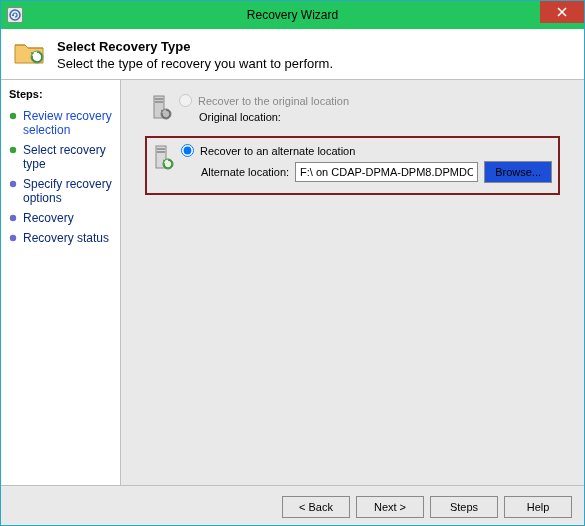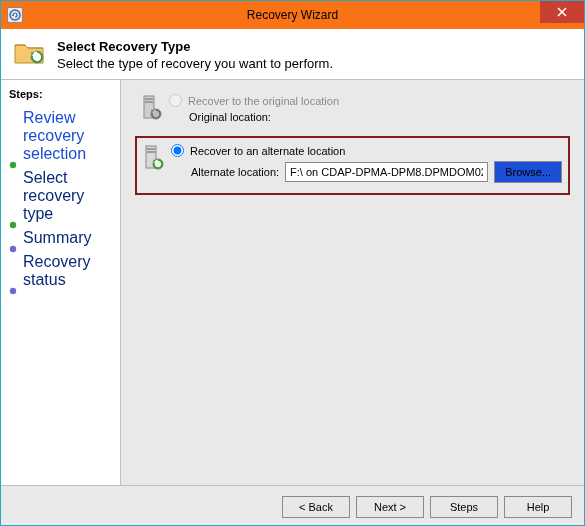--- a/index.html
+++ b/index.html
@@ -8,21 +8,21 @@
     font-family: "Segoe UI", Tahoma, sans-serif;
     font-size: 11px;
     background: #fff;
     width: 585px;
     height: 526px;
     overflow: hidden;
     border: 1px solid #2aa7c7;
   }
   .titlebar {
     height: 28px;
-    background: #f97316;
+    background: #22c55e;
     display: flex;
     align-items: center;
     position: relative;
     color: #000;
   }
   .titlebar .app-icon {
     width: 16px; height: 16px;
     margin: 0 6px;
     background: #e8e8e8;
     border: 1px solid #888;
@@ -80,37 +80,37 @@
     padding: 8px 4px 16px 8px;
     border-right: 1px solid #c0c0c0;
   }
   .steps-pane .steps-title {
     font-weight: bold;
     font-size: 11px;
     margin-bottom: 6px;
   }
   .step-item {
     display: flex;
-    align-items: flex-end;
+    align-items: flex-start;
     padding: 3px 0;
-    font-size: 16px;
+    font-size: 12px;
     color: #0a2a7a;
   }
   .step-item.active { color: #1a4bd6; }
   .step-bullet {
     width: 8px; height: 8px;
     margin-right: 6px;
     display: inline-block;
   }
   .step-bullet.done svg circle { fill: #3aa03a; }
   .step-bullet.pending svg circle { fill: #6a6ad0; }
   .content-pane {
     flex: 1;
     background: #eae9e9;
-    padding: 10px 14px;
+    padding: 10px 24px;
     position: relative;
   }
   .option-row {
     display: flex;
     align-items: flex-start;
     margin-bottom: 6px;
     padding: 4px 6px;
   }
   .option-row.highlight {
     border: 2px solid #7f1d1d;
@@ -226,21 +226,27 @@
         <div class="step-item">
           <span class="step-bullet done"><svg width="8" height="8">
               <circle cx="4" cy="4" r="3.2"></circle>
             </svg></span>
           <span>Select recovery type</span>
         </div>
         <div class="step-item">
           <span class="step-bullet pending"><svg width="8" height="8">
               <circle cx="4" cy="4" r="3.2"></circle>
             </svg></span>
-          <span>Summary</span>
+          <span>Specify recovery options</span>
+        </div>
+        <div class="step-item">
+          <span class="step-bullet pending"><svg width="8" height="8">
+              <circle cx="4" cy="4" r="3.2"></circle>
+            </svg></span>
+          <span>Recovery</span>
         </div>
         <div class="step-item">
           <span class="step-bullet pending"><svg width="8" height="8">
               <circle cx="4" cy="4" r="3.2"></circle>
             </svg></span>
           <span>Recovery status</span>
         </div>
       </div>
   </div>
 

